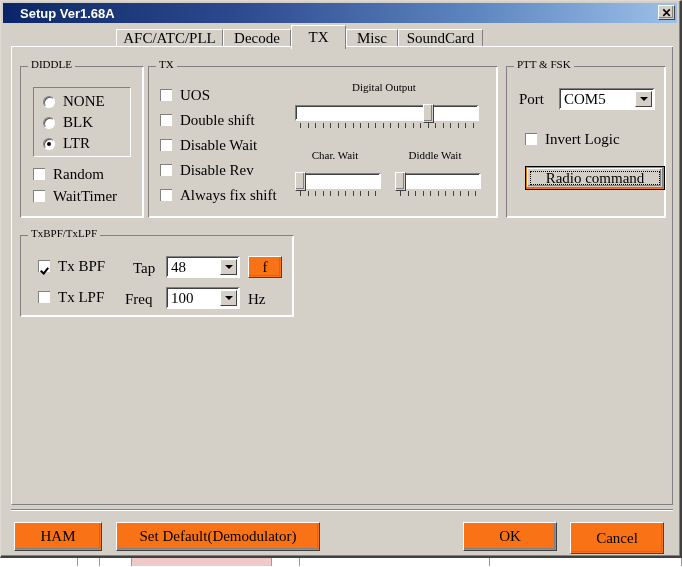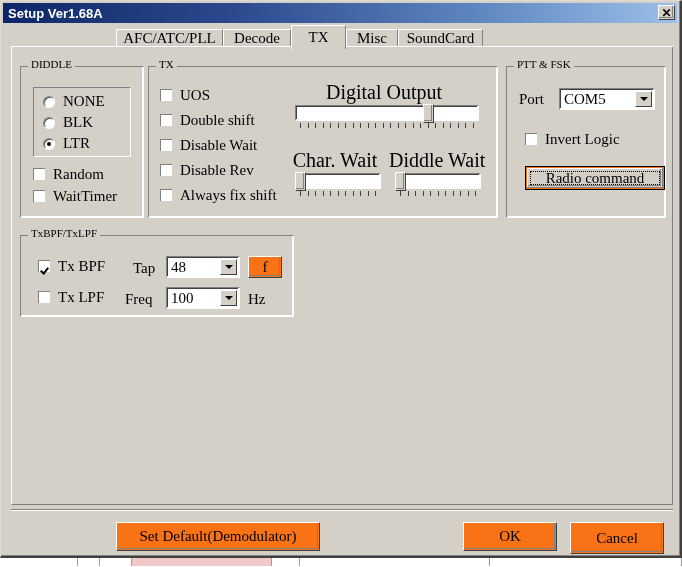--- a/index.html
+++ b/index.html
@@ -98,21 +98,21 @@
     width: 674px; height: 20px;
     background: linear-gradient(to right, #0a246a 0%, #14306f 8%, #2d4a8f 35%, #5d86c0 70%, #9cc0e8 100%);
     display: flex;
     align-items: center;
   }
   #titlebar-text {
     color: #ffffff;
     font-family: "Liberation Sans", sans-serif;
     font-weight: bold;
     font-size: 13px;
-    padding-left: 5px;
+    padding-left: 17px;
     letter-spacing: 0px;
     white-space: nowrap;
   }
   #close-button {
     position: absolute;
     right: 2px; top: 2px;
     width: 17px; height: 15px;
     background: #d4d0c8;
     border-top: 1px solid #ffffff;
     border-left: 1px solid #ffffff;
@@ -333,21 +333,21 @@
     display: flex;
     justify-content: space-between;
   }
   .tb-ticks i {
     display: block;
     width: 1px; height: 5px;
     background: #404040;
   }
   .tb-caption {
     position: absolute;
-    font-size: 20px;
+    font-size: 11px;
     white-space: nowrap;
     text-align: center;
   }
 
   
   .combo {
     position: absolute;
     height: 22px;
     background: #ffffff;
     border-top: 1px solid #808080;
@@ -724,20 +724,23 @@
           <span class="arrow"></span>
         </div>
       </div>
       <span class="plain-label" style="left:227px;top:55px">Hz</span>
     </div>
 
   </div>
 
   <div id="bottom-separator"></div>
 
+  <div class="btn" style="left:13px;top:521px;width:88px;height:29px">
+    <span class="btn-label">HAM</span>
+  </div>
   <div class="btn" style="left:115px;top:521px;width:204px;height:29px">
     <span class="btn-label">Set Default(Demodulator)</span>
   </div>
   <div class="btn" style="left:462px;top:521px;width:94px;height:29px">
     <span class="btn-label">OK</span>
   </div>
   <div class="btn" style="left:569px;top:521px;width:94px;height:32px">
     <span class="btn-label">Cancel</span>
   </div>
 

